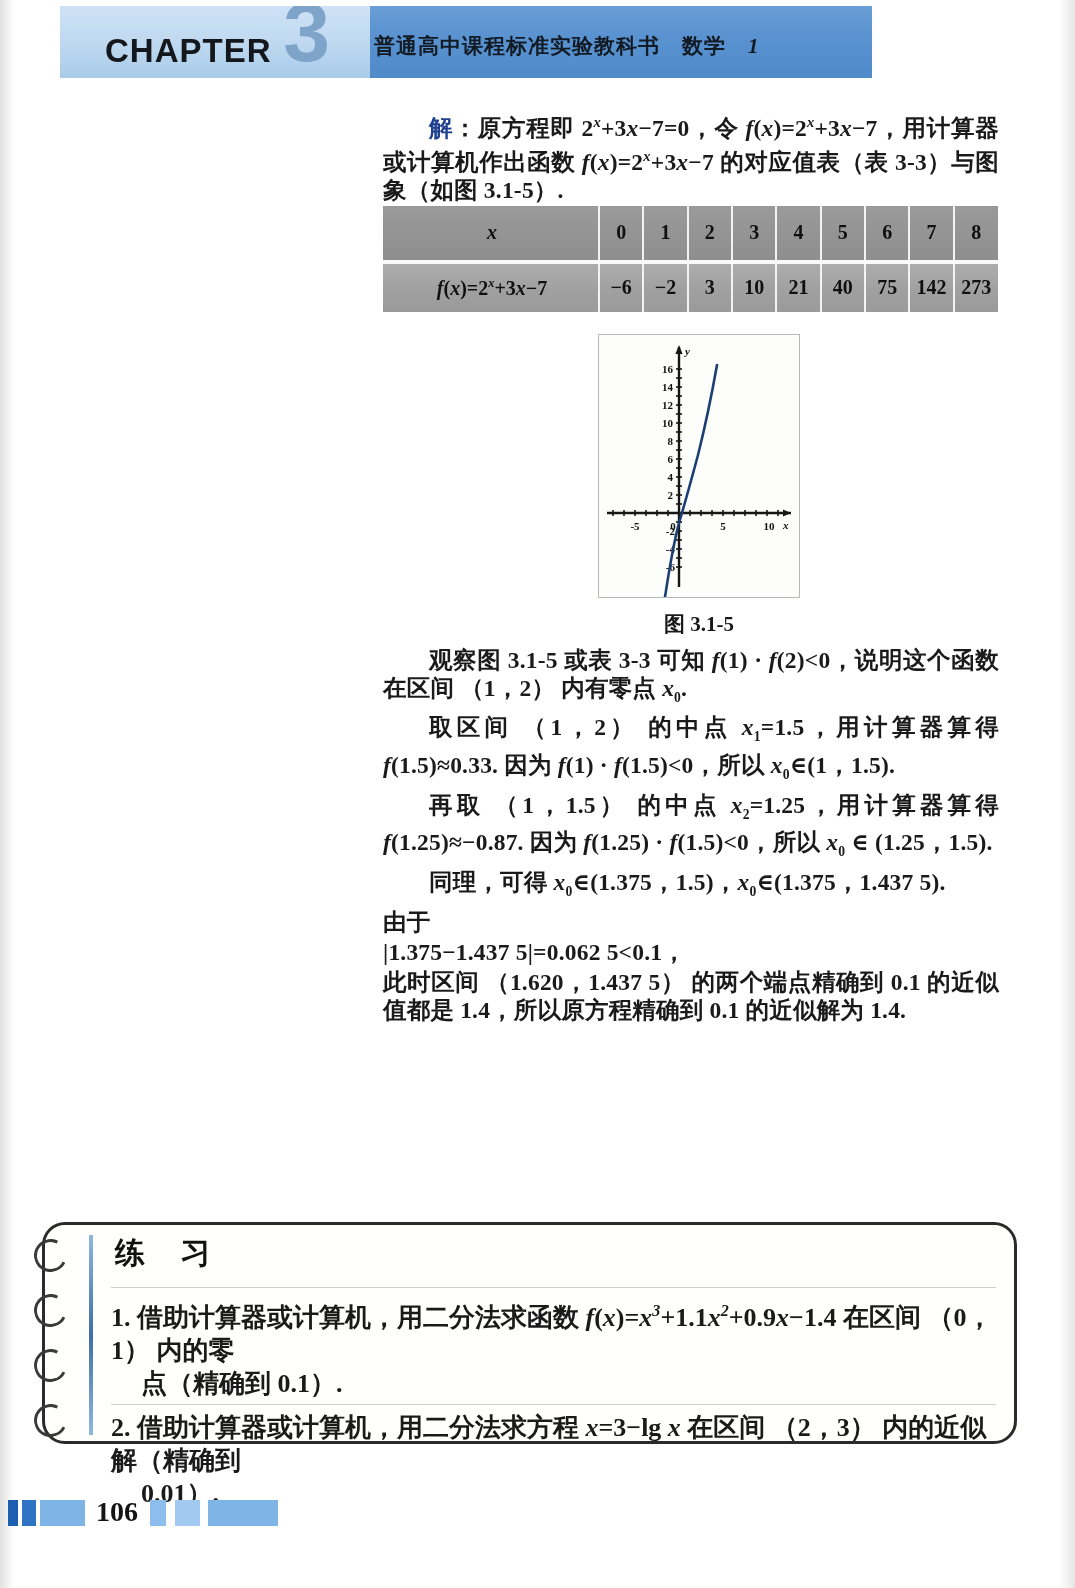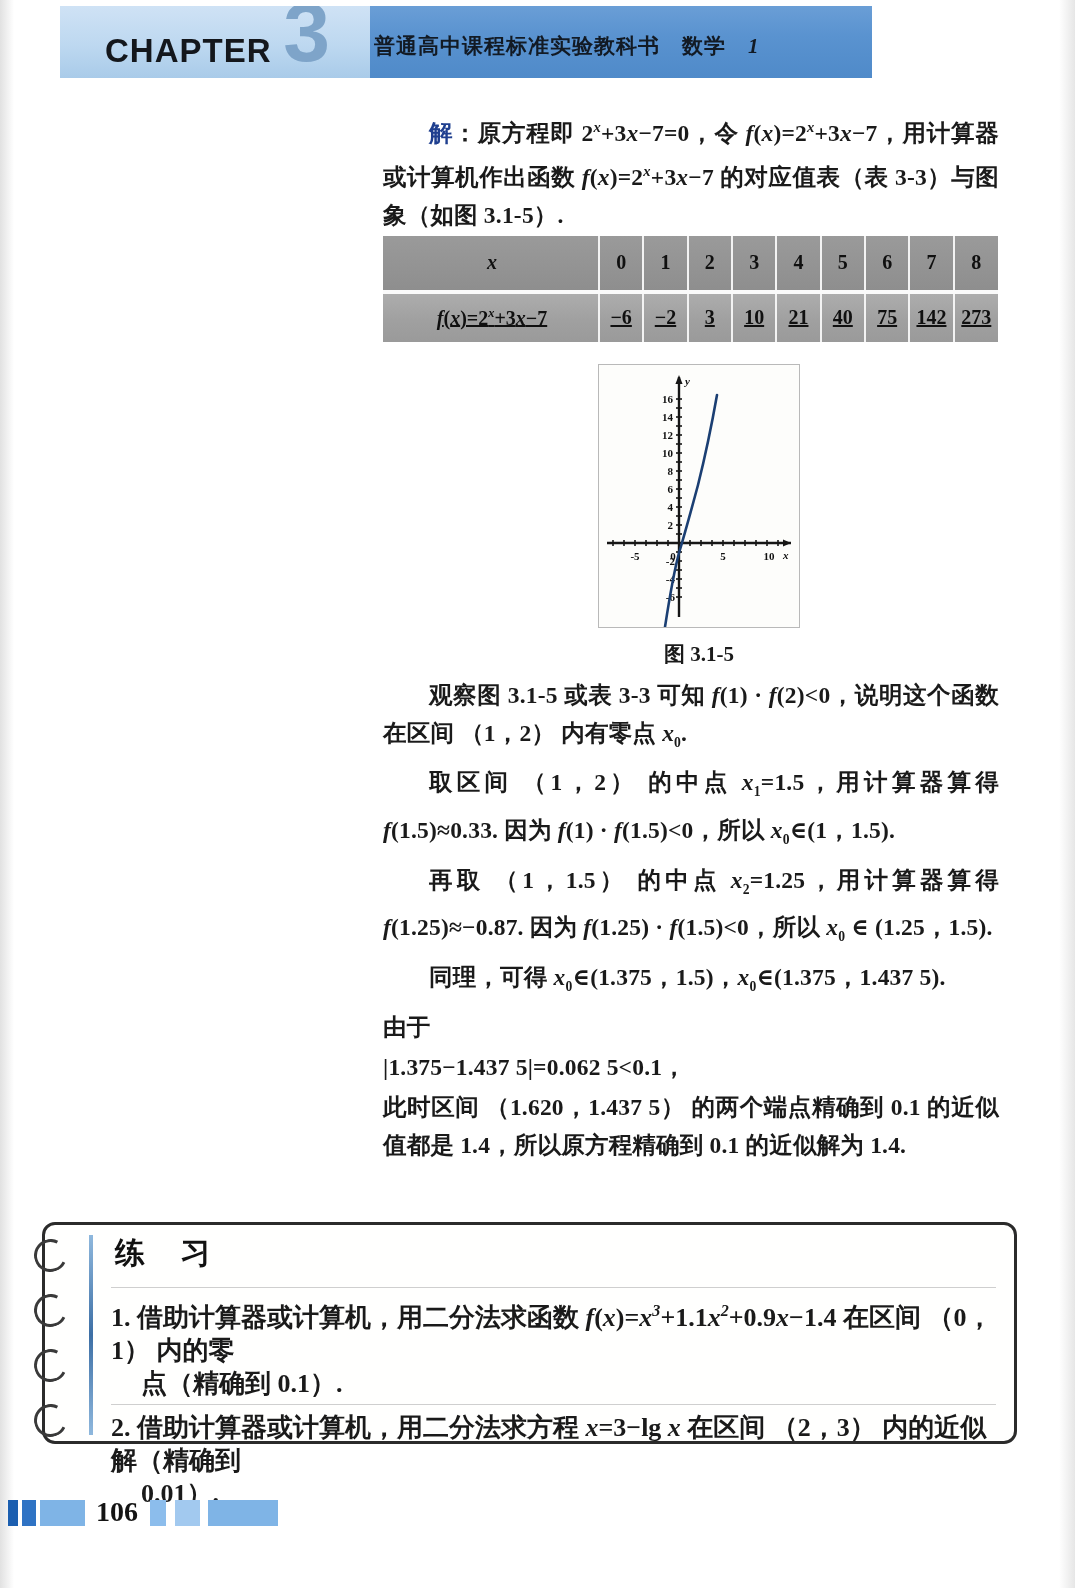--- a/index.html
+++ b/index.html
@@ -77,21 +77,21 @@
   
   .content {
     position: absolute;
     left: 383px;
     top: 108px;
     width: 632px;
   }
   p.para {
     margin: 0 16px 2px 0;
     font-size: 23.5px;
-    line-height: 38px;
+    line-height: 28px;
     font-weight: bold;
     letter-spacing: 0.2px;
     text-align: justify;
   }
   .indent { text-indent: 46px; }
   .lbl-jie { color: #1f3f8f; }
   i.m { font-style: italic; font-family: "Liberation Serif", serif; }
   .fn { font-style: italic; }
   sup.sm { font-size: 0.62em; vertical-align: super; font-style: italic; }
   sub.sm { font-size: 0.58em; vertical-align: sub; }
@@ -118,21 +118,20 @@
     font-family: "Liberation Serif", serif;
   }
   .val-table tr.r-head td {
     background: linear-gradient(180deg,#9a9a9a 0%, #939393 60%, #8e8e8e 100%);
     height: 52px;
   }
   .val-table tr.r-body td {
     background: linear-gradient(180deg,#adadad 0%, #a0a0a0 55%, #9a9a9a 100%);
     height: 46px;
     border-top: 4px solid #fafafa;
-    text-decoration: underline;
   }
   .val-table td.lead {
     width: 210px;
     padding-left: 4px;
   }
   .val-table td:last-child { border-right: none; }
 
   
   .figure-wrap {
     margin: 22px 0 0 0;
@@ -154,21 +153,21 @@
   }
 
   
   .exercise-box {
     position: absolute;
     left: 42px;
     top: 1222px;
     width: 975px;
     height: 222px;
     border: 3px solid #2b2b2b;
-    border-radius: 13px;
+    border-radius: 23px;
     background: #fffffe;
     box-sizing: border-box;
   }
   .rings {
     position: absolute;
     left: -11px;
     top: 14px;
     width: 34px;
     height: 196px;
   }

